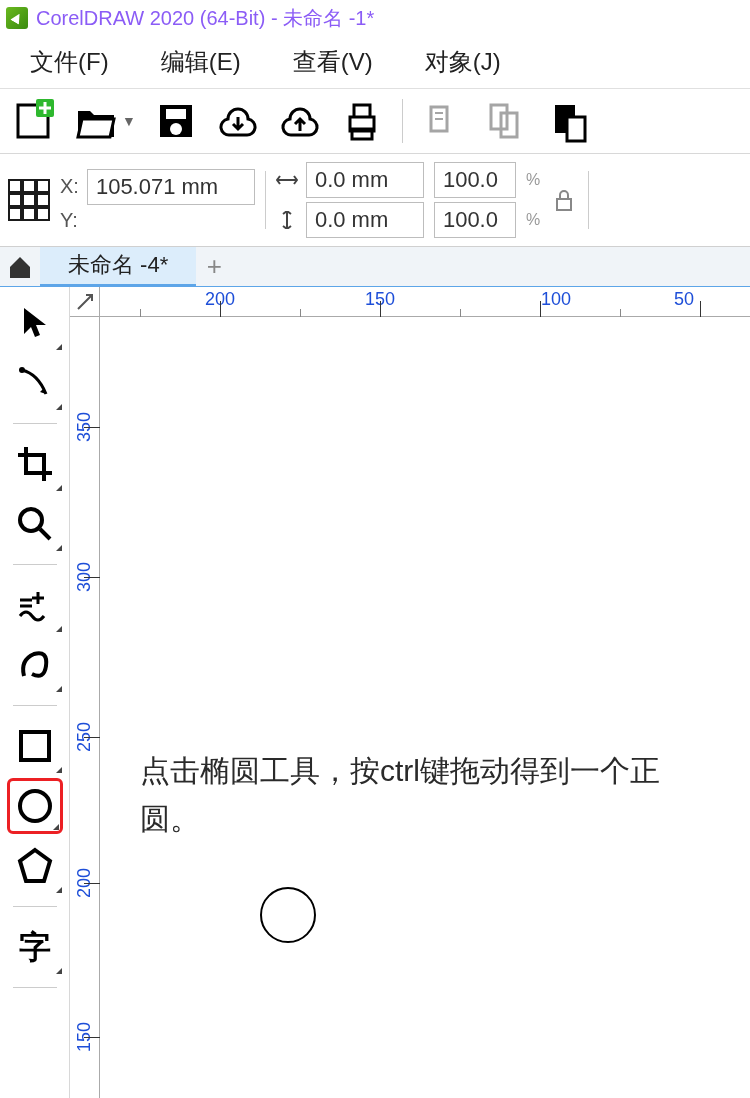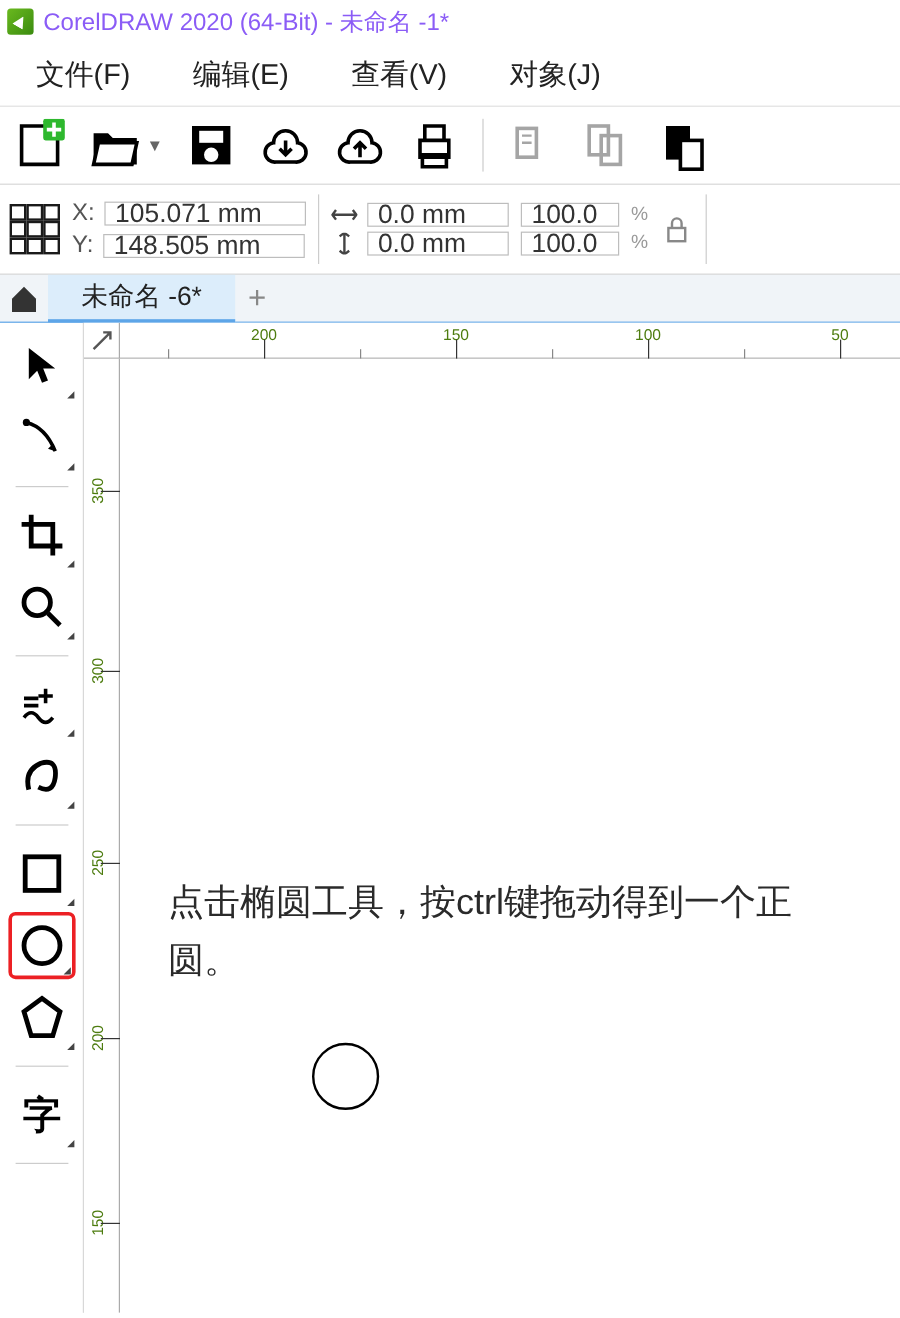--- a/index.html
+++ b/index.html
@@ -23,21 +23,21 @@
 .tb-btn svg { width: 100%; height: 100%; }
 .open-group{display:flex;align-items:center;}
 .open-group .drop { font-size:14px; color:#666; margin-left:4px; }
 
 
 .propbar { display:flex; align-items:center; padding: 8px 8px; gap: 10px; border-bottom: 1px solid #d0d0d0; }
 .nine { display:grid; grid-template-columns: repeat(3,14px); grid-template-rows: repeat(3,14px); }
 .nine div{border:2px solid #1a1a1a;}
 .prop-field { display:flex; align-items:center; gap:8px; }
 .prop-label { font-size:20px; color:#555; }
-.prop-input { border:1px solid #bdbdbd; height:20px; font-size:22px; color:#333; padding:0 8px; background:#fff; display:flex; align-items:center; }
+.prop-input { border:1px solid #bdbdbd; height:36px; font-size:22px; color:#333; padding:0 8px; background:#fff; display:flex; align-items:center; }
 .prop-input.x { width:168px; }
 .prop-input.w { width:118px; }
 .prop-input.s { width:82px; }
 .pct { font-size:16px; color:#999; margin-left:2px; }
 .divv { width:1px; height:58px; background:#ccc; }
 .lock { width:28px; height:28px; }
 .col { display:flex; flex-direction:column; gap:4px; }
 
 
 .doctabs { display:flex; align-items:center; background:#f0f4f8; height:40px; border-bottom:1px solid #5da5e8; }
@@ -53,21 +53,21 @@
 .tool { width:56px; height:56px; display:flex; align-items:center; justify-content:center; position:relative; color:#000; }
 .tool.active { border:3px solid #ec2024; border-radius:6px; }
 .tool .fly { position:absolute; right:1px; bottom:1px; width:0;height:0; border-right:6px solid #444; border-top:6px solid transparent; }
 .tool-sep { width:44px; height:1px; background:#ccc; margin:8px 0; }
 .tool svg { width:38px; height:38px; }
 
 
 .canvas-wrap { flex:1; position:relative; background:#fff; overflow:hidden; }
 .ruler-h { position:absolute; top:0; left:30px; right:0; height:30px; border-bottom:1px solid #aaa; background:#fff; display:flex; }
 .ruler-v { position:absolute; left:0; top:30px; bottom:0; width:30px; border-right:1px solid #aaa; background:#fff; }
-.ruler-tick { position:absolute; font-size:13px; color:#4d7c0f; }
+.ruler-tick { position:absolute; font-size:18px; color:#1d4ed8; }
 .ruler-h .ruler-tick { top:2px; transform:translateX(-50%); }
 .ruler-h .major { position:absolute; top:14px; width:1px; height:16px; background:#333; }
 .ruler-h .minor { position:absolute; top:22px; width:1px; height:8px; background:#888; }
 .ruler-v .ruler-tick { left:4px; writing-mode:vertical-rl; transform:translateY(-50%) rotate(180deg); }
 .ruler-v .major { position:absolute; left:14px; height:1px; width:16px; background:#333; }
 .ruler-corner { position:absolute; top:0; left:0; width:30px; height:30px; background:#fff; border-right:1px solid #aaa; border-bottom:1px solid #aaa; display:flex;align-items:center;justify-content:center; }
 .canvas { position:absolute; left:30px; top:30px; right:0; bottom:0; background:#fff; }
 .instruction { position:absolute; font-size:30px; color:#2a2a2a; line-height:1.6; }
 .circle { position:absolute; border:2px solid #000; border-radius:50%; }
 </style>
@@ -161,21 +161,20 @@
       <div></div>
       <div></div>
     </div>
   <div class="col">
     <div class="prop-field">
       <span class="prop-label">X:</span>
       <div class="prop-input x">105.071 mm</div>
     </div>
     <div class="prop-field">
       <span class="prop-label">Y:</span>
-      <div class="prop-input x">148.505 mm</div>
     </div>
   </div>
   <div class="divv"></div>
   <div class="col">
     <div class="prop-field">
       <svg width="22" height="18">
           <path d="M2 9h18M4 5l-3 4 3 4M18 5l3 4-3 4" stroke="#444" stroke-width="2" fill="none"></path>
         </svg>
       <div class="prop-input w">0.0 mm</div>
     </div>
@@ -202,21 +201,21 @@
     </svg>
   <div class="divv"></div>
 </div>
 
 <div class="doctabs">
   <div class="home">
     <svg width="26" height="26" viewBox="0 0 26 26">
         <path d="M3 13L13 3l10 10v11H3z" fill="#333"></path>
       </svg>
   </div>
-  <div class="tab">未命名 -6*</div>
+  <div class="tab">未命名 -4*</div>
   <div class="addtab">+</div>
 </div>
 
 <div class="main">
 
   <div class="toolbox">
     <div class="tool">
       <svg viewBox="0 0 38 38">
           <path d="M8 4l0 26 7-7 4 10 5-2-4-10h10z" fill="#000"></path>
         </svg>
@@ -292,23 +291,23 @@
     <div class="ruler-corner">
       <svg width="18" height="18">
           <path d="M2 16L16 2M10 2h6v6" fill="none" stroke="#555" stroke-width="2"></path>
         </svg>
     </div>
     <div class="ruler-h">
       <span class="ruler-tick" style="left:120px">200</span>
       <span class="major" style="left:120px"></span>
       <span class="ruler-tick" style="left:280px">150</span>
       <span class="major" style="left:280px"></span>
-      <span class="ruler-tick" style="left:440px">100</span>
+      <span class="ruler-tick" style="left:456px">100</span>
       <span class="major" style="left:440px"></span>
-      <span class="ruler-tick" style="left:600px">50</span>
+      <span class="ruler-tick" style="left:584px">50</span>
       <span class="major" style="left:600px"></span>
       <span class="minor" style="left:40px"></span>
         <span class="minor" style="left:200px"></span>
         <span class="minor" style="left:360px"></span>
         <span class="minor" style="left:520px"></span>
     </div>
     <div class="ruler-v">
       <span class="ruler-tick" style="top:110px">350</span>
       <span class="major" style="top:110px"></span>
       <span class="ruler-tick" style="top:260px">300</span>

